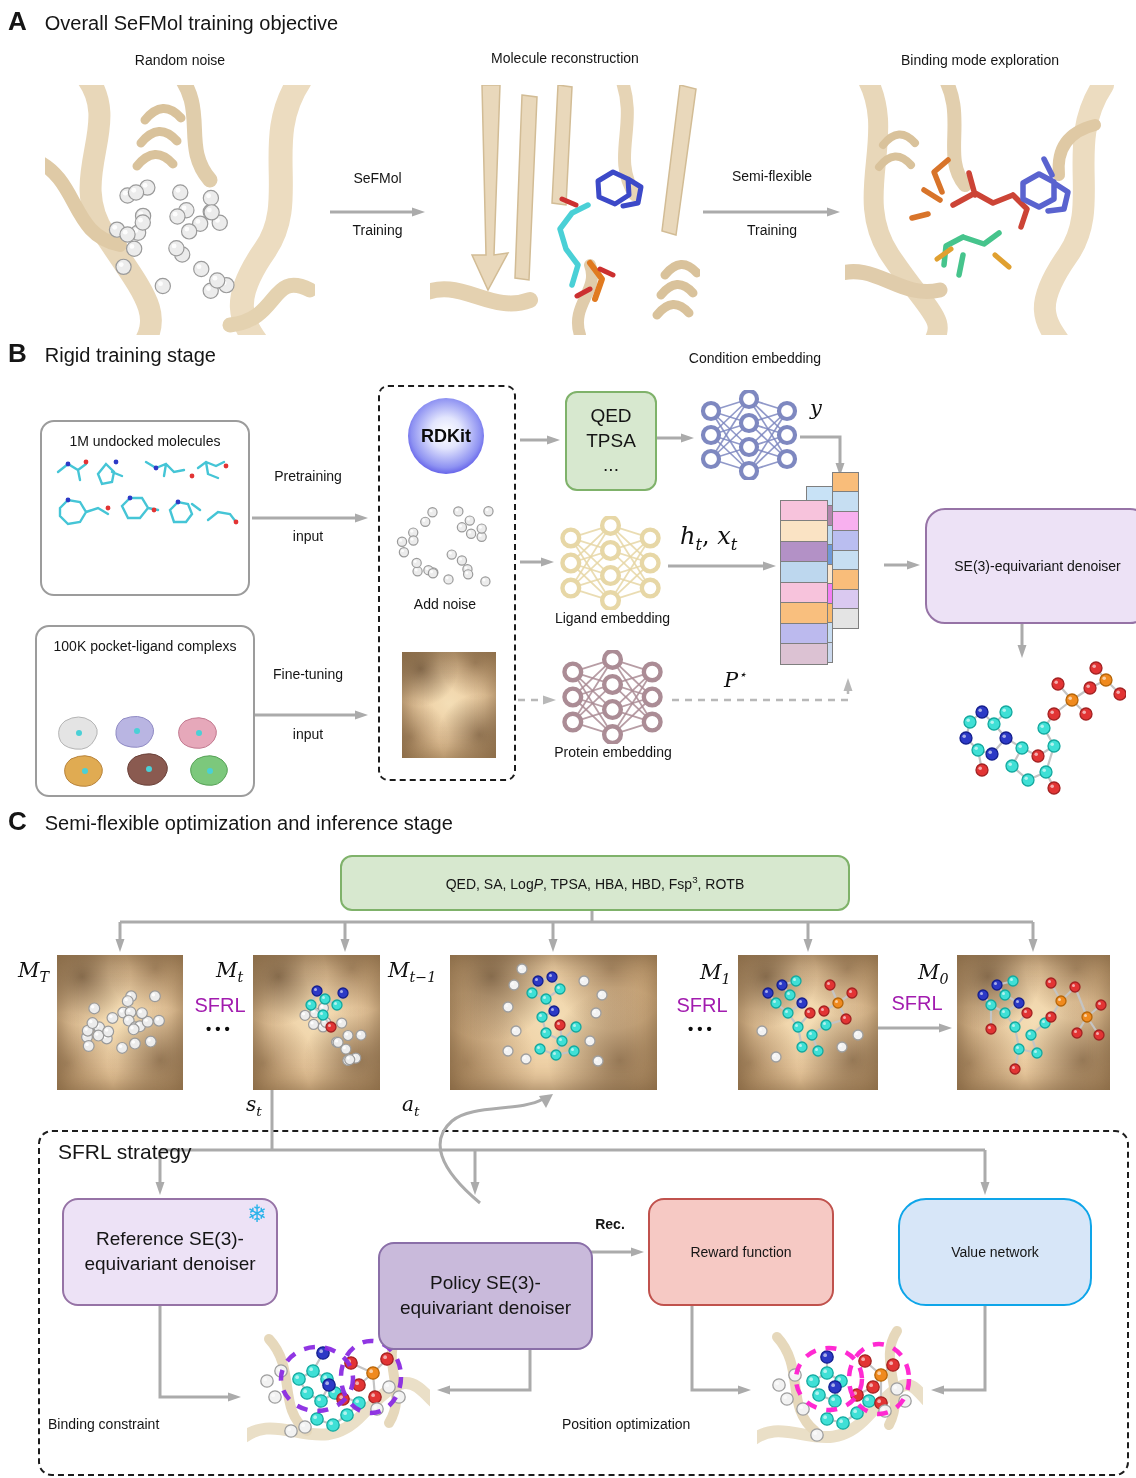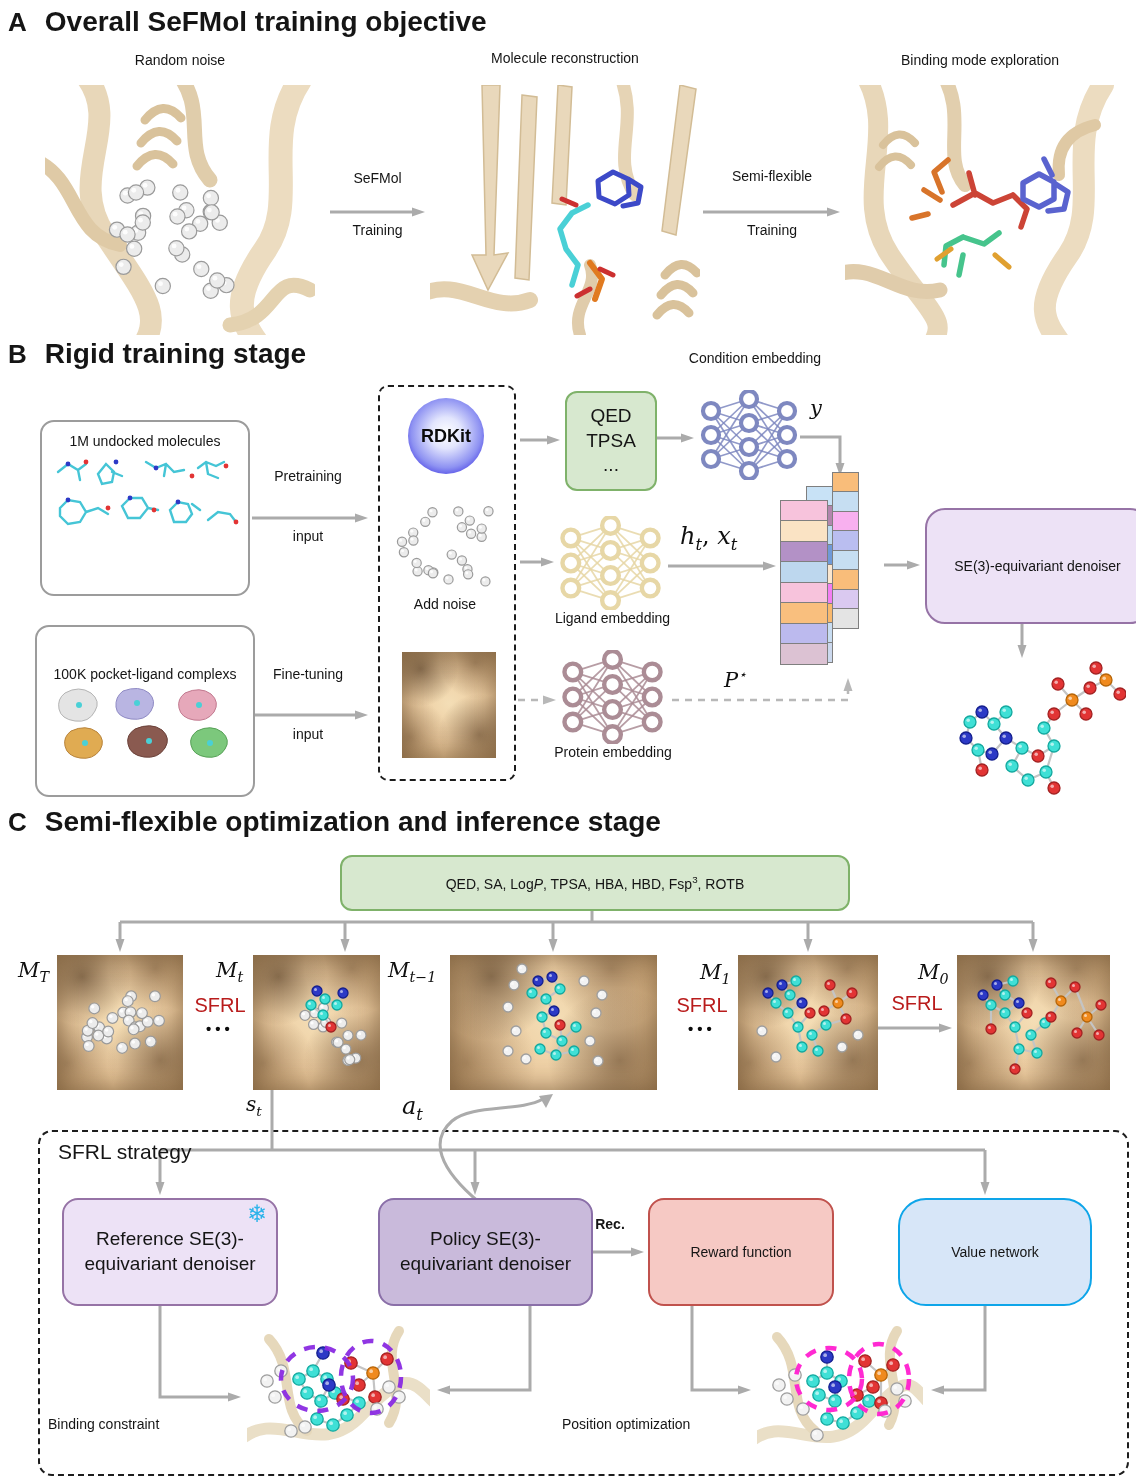--- a/index.html
+++ b/index.html
@@ -4,47 +4,47 @@
 <style>
   html,body{margin:0;padding:0;background:#fff;}
   .canvas{position:relative;width:1136px;height:1478px;background:#fff;overflow:hidden;
           font-family:"Liberation Sans",sans-serif;color:#151515;}
   .abs{position:absolute;}
   .lbl{position:absolute;font-family:"Liberation Sans",sans-serif;color:#151515;}
   .center{text-align:center;}
   .t19{font-size:19px;} .t20{font-size:14px;} .t21{font-size:21px;}
   .heading{position:absolute;display:flex;align-items:baseline;z-index:8;}
   .heading .tag{font-weight:bold;font-size:26px;margin-right:18px;}
-  .heading .htitle{font-size:28px;font-weight:bold;}
+  .heading .htitle{font-size:20px;}
   .math{font-family:"DejaVu Serif","Liberation Serif",serif;font-style:italic;font-size:21px;color:#101010;}
   .math sub{font-size:0.68em;}
   .box{position:absolute;display:flex;align-items:center;justify-content:center;text-align:center;
        font-family:"Liberation Sans",sans-serif;z-index:6;line-height:1.3;}
   .box-green{background:#d7e8cf;border:2px solid #7fb26a;border-radius:12px;}
   .box-lav{background:#ede2f6;border:2px solid #9673a6;border-radius:16px;}
-  .box-policy{background:#c9badb;border:2px solid #8a6fa8;border-radius:16px;}
+  .box-policy{background:#c9badb;border:2px solid #8a6fa8;border-radius:16px;margin-top:44px;}
   .box-red{background:#f6c9c4;border:2px solid #c0524d;border-radius:16px;}
   .box-blue{background:#d7e6f8;border:2px solid #0ea5e9;border-radius:28px;}
   .box-white{background:#fff;border:2px solid #9c9c9c;border-radius:14px;z-index:6;}
   .dashedbox{position:absolute;border:2.4px dashed #1c1c1c;z-index:2;}
   .aimg{position:absolute;background:#fff;overflow:hidden;z-index:1;}
   .pocket{position:absolute;z-index:1;overflow:hidden;
     background:
       radial-gradient(circle at 20% 16%, rgba(58,37,18,.55), rgba(58,37,18,0) 32%),
       radial-gradient(circle at 82% 78%, rgba(70,45,22,.5), rgba(70,45,22,0) 36%),
       radial-gradient(circle at 78% 10%, rgba(80,52,26,.42), rgba(80,52,26,0) 30%),
       radial-gradient(circle at 8% 80%, rgba(80,52,26,.38), rgba(80,52,26,0) 32%),
       radial-gradient(circle at 50% 48%, #f4deb6 0%, #eccb9f 52%, #d9b07c 100%);
     box-shadow:inset 0 0 26px rgba(61,40,20,.55);}
   .rdkit{position:absolute;border-radius:50%;display:flex;align-items:center;justify-content:center;
     background:radial-gradient(circle at 50% 46%, #ffffff 0%, #e2e5fd 28%, #8e92f2 62%, #4038e2 84%, #2b24ca 100%);
     font-weight:bold;font-size:18px;color:#0a0a0a;z-index:6;}
   .stackcol{position:absolute;}
   .cell{box-sizing:border-box;border:1.5px solid #7f7f7f;margin-top:-1.5px;}
-  .sfrl{position:absolute;font-size:20px;color:#b91c1c;z-index:6;}
+  .sfrl{position:absolute;font-size:20px;color:#a21caf;z-index:6;}
   .dots{position:absolute;font-size:15px;font-weight:bold;letter-spacing:4px;color:#0c0c0c;z-index:6;}
   .snow{position:absolute;top:2px;right:9px;font-size:24px;color:#2bb3ea;line-height:1;}
   svg{display:block;}
   #connectors{position:absolute;left:0;top:0;z-index:4;pointer-events:none;}
   .artsvg{position:absolute;left:0;top:0;width:100%;height:100%;z-index:2;}
 </style>
 </head>
 <body>
 
 <div class="canvas">
@@ -269,21 +269,21 @@
         <circle cx="58" cy="58" r="2.4"></circle>
           <circle cx="104" cy="60" r="2.4"></circle>
           <circle cx="186" cy="72" r="2.4"></circle>
       </g>
     </svg>
   </div>
 
   <div class="lbl t20 center" style="left:248px;top:468px;width:120px;">Pretraining</div>
   <div class="lbl t20 center" style="left:248px;top:528px;width:120px;">input</div>
 
-  <div class="box box-white" style="left:35px;top:625px;width:216px;height:158px;flex-direction:column;justify-content:center;padding-top:10px;">
+  <div class="box box-white" style="left:35px;top:625px;width:216px;height:158px;flex-direction:column;justify-content:space-between;padding-top:10px;">
     <div class="t20" style="width:190px;">100K pocket-ligand complexs</div>
     <svg width="200" height="84" viewBox="0 0 200 84">
       <g stroke-width="1">
         <path d="M20,10 q14,-8 26,0 q10,8 4,18 q-6,12 -20,10 q-14,-2 -16,-12 q-2,-10 6,-16 z" fill="#e4e4e4" stroke="#b4b4b4"></path>
         <path d="M78,8 q16,-6 26,2 q8,8 2,18 q-6,10 -20,8 q-14,-2 -15,-12 q-1,-10 7,-16 z" fill="#b9b5e2" stroke="#8f8ac4"></path>
         <path d="M140,10 q15,-7 26,1 q9,8 3,18 q-7,10 -20,8 q-13,-2 -15,-12 q-2,-9 6,-15 z" fill="#e6a8ba" stroke="#c2798f"></path>
         <path d="M26,48 q15,-7 26,1 q9,8 3,18 q-7,10 -20,8 q-13,-2 -15,-12 q-2,-9 6,-15 z" fill="#e0ab52" stroke="#b8833a"></path>
         <path d="M90,46 q16,-7 27,1 q9,8 3,18 q-7,11 -21,9 q-14,-2 -16,-13 q-2,-9 7,-15 z" fill="#8a5a50" stroke="#6a4038"></path>
         <path d="M152,48 q14,-7 25,1 q9,8 3,17 q-6,10 -19,8 q-13,-2 -15,-12 q-2,-8 6,-14 z" fill="#7cc87c" stroke="#55a055"></path>
       </g>
@@ -952,21 +952,21 @@
           <circle cx="118.5" cy="76.5" r="1.5" fill="rgba(255,255,255,.6)"></circle>
           <circle cx="144" cy="50" r="5" fill="#e23434" stroke="#a32222" stroke-width="1.3"></circle>
           <circle cx="142.5" cy="48.5" r="1.5" fill="rgba(255,255,255,.6)"></circle>
           <circle cx="142" cy="80" r="5" fill="#e23434" stroke="#a32222" stroke-width="1.3"></circle>
           <circle cx="140.5" cy="78.5" r="1.5" fill="rgba(255,255,255,.6)"></circle>
         </g>
       </svg>
   </div>
 
   <div class="math abs" style="left:246px;top:1092px;z-index:6;font-size:20px;"><span>s</span><sub>t</sub></div>
-  <div class="math abs" style="left:402px;top:1092px;z-index:6;font-size:24px;"><span>a</span><sub>t</sub></div>
+  <div class="math abs" style="left:402px;top:1092px;z-index:6;font-size:20px;"><span>a</span><sub>t</sub></div>
 
   <div class="dashedbox" style="left:38px;top:1130px;width:1087px;height:342px;border-radius:14px;"></div>
   <div class="lbl t21" style="left:58px;top:1140px;z-index:6;">SFRL strategy</div>
 
   <div class="box box-lav t19" style="left:62px;top:1198px;width:196px;height:104px;padding:0 8px;">
     <div>Reference SE(3)-equivariant denoiser</div>
     <div class="snow">❄</div>
   </div>
   <div class="box box-policy t19" style="left:378px;top:1198px;width:195px;height:104px;padding:0 8px;">
     <div>Policy SE(3)-equivariant denoiser</div>

